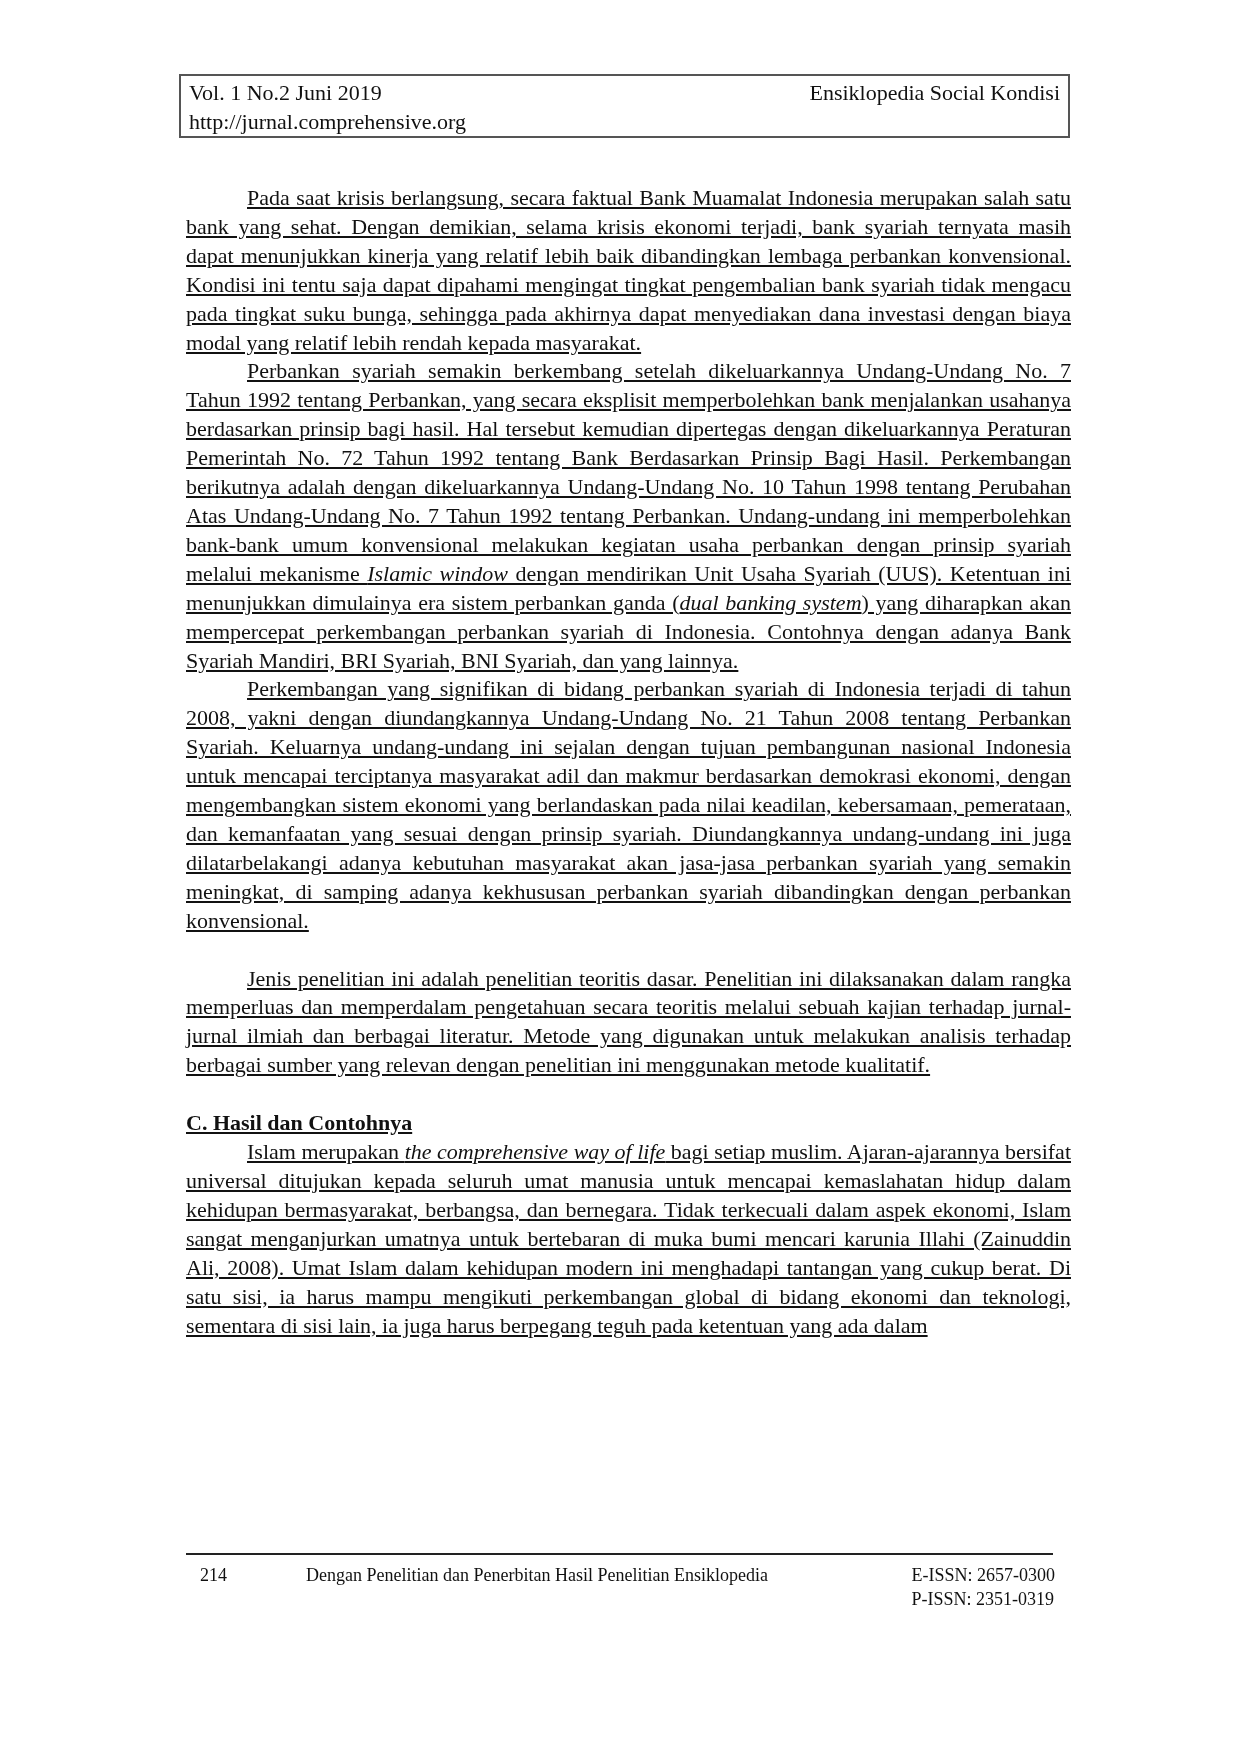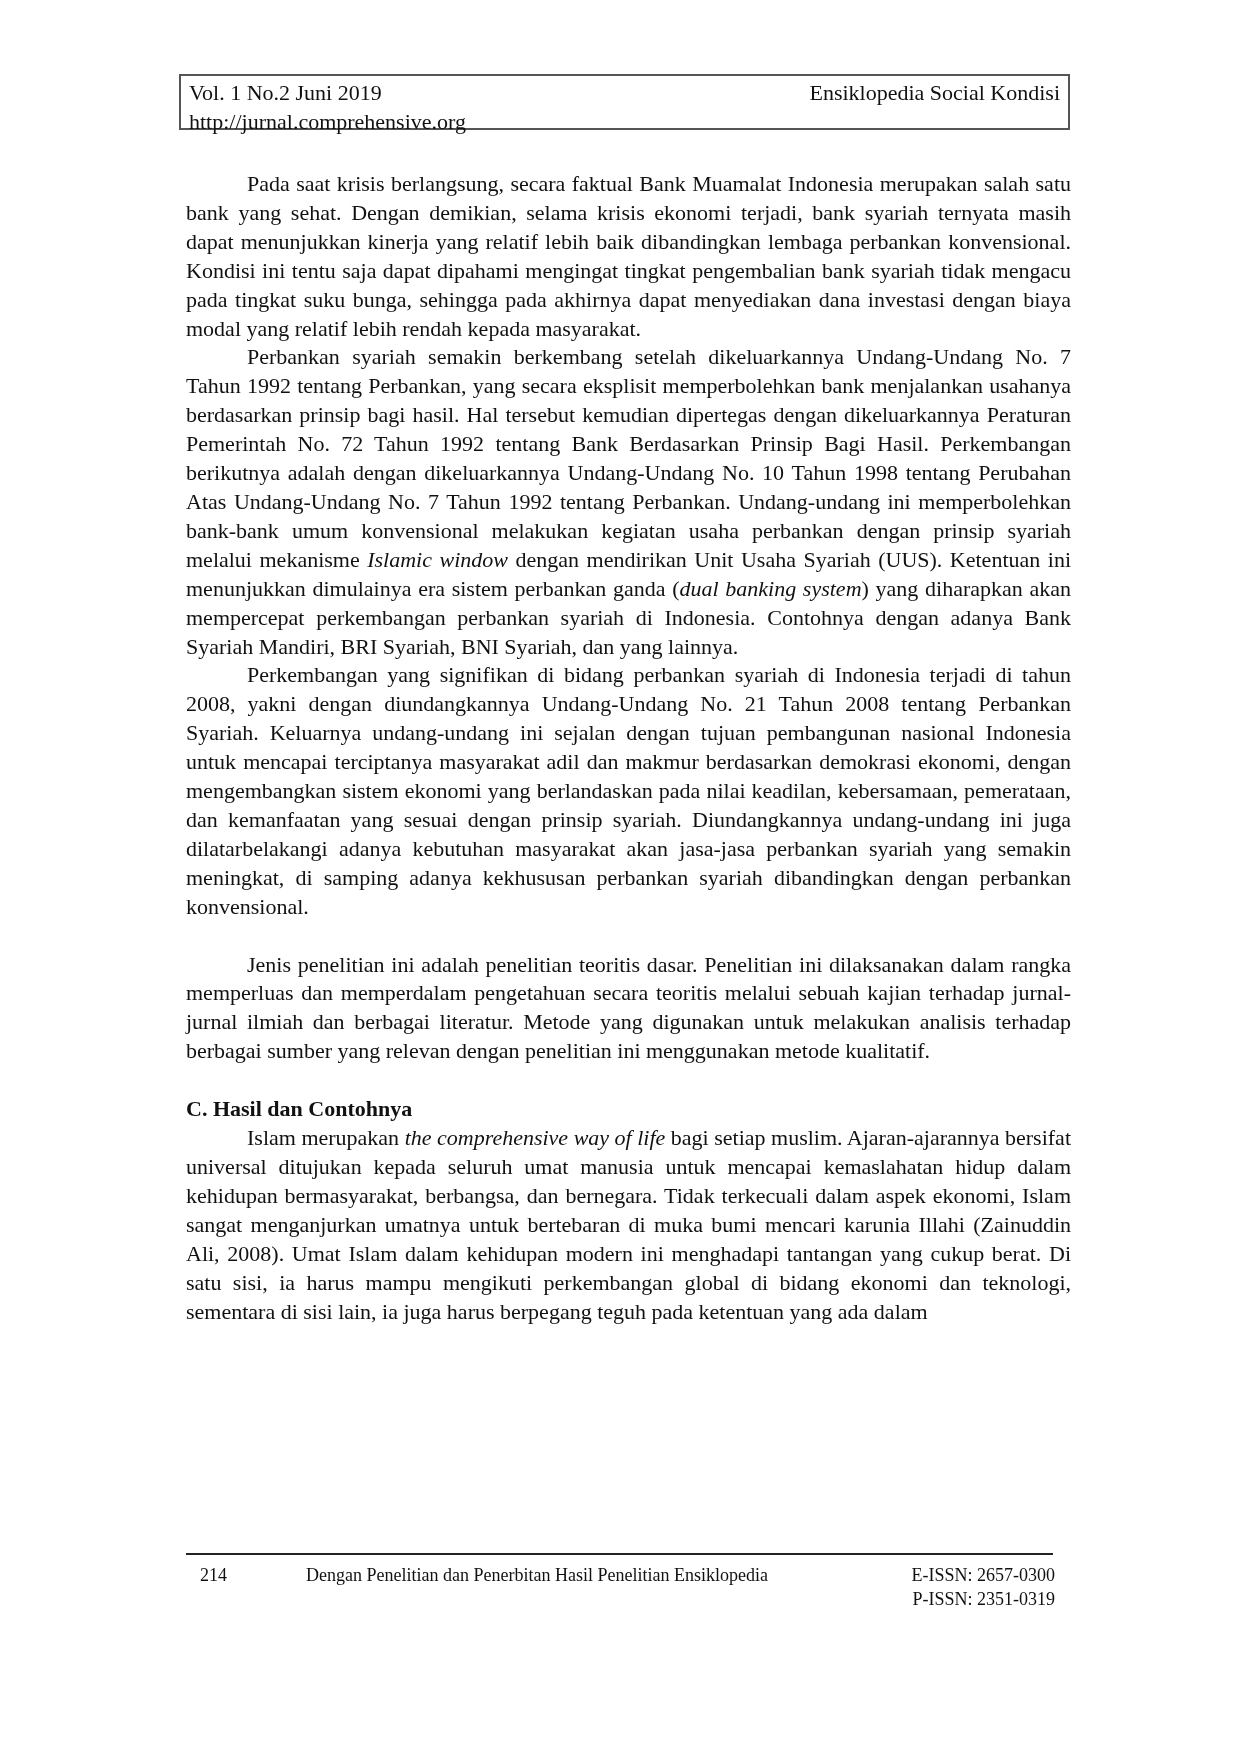--- a/index.html
+++ b/index.html
@@ -1,44 +1,44 @@
 <!DOCTYPE html>
 <html><head>
   <meta charset="utf-8">
   <style>
     html, body { margin: 0; padding: 0; background: #ffffff; }
     body {
       width: 1240px; height: 1754px; position: relative; overflow: hidden;
       font-family: "Liberation Serif", serif; color: #111111;
     }
     .header-box {
-      position: absolute; left: 179px; top: 74px; width: 891px; height: 56px;
+      position: absolute; left: 179px; top: 74px; width: 891px; height: 64px;
       border: 2px solid #555555; box-sizing: border-box;
       font-size: 22px; line-height: 29px; padding: 2px 8px 0 8px;
     }
     .header-row { display: flex; justify-content: space-between; }
     .content {
-      position: absolute; left: 186px; top: 170px; width: 885px;
-      font-size: 22px; line-height: 28.9px;
+      position: absolute; left: 186px; top: 184px; width: 885px;
+      font-size: 22px; line-height: 28.9px; text-decoration: underline;
     }
     .para { margin: 0; text-align: justify; text-indent: 61px; }
     .section-heading { margin: 0; font-weight: bold; font-size: 22px; line-height: 28.9px; }
     .gap { height: 29px; }
     em { font-style: italic; }
     .footer-rule {
       position: absolute; left: 186px; top: 1553px; width: 867px; height: 0;
       border-top: 2px solid #222222;
     }
     .footer {
       position: absolute; left: 186px; top: 1563px; width: 885px;
       font-size: 18px; line-height: 24px;
     }
     .page-num { position: absolute; left: 14px; top: 0; }
     .publisher { position: absolute; left: 120px; top: 0; white-space: nowrap; }
-    .issn { position: absolute; right: 16px; top: 0; text-align: right; white-space: nowrap; }
+    .issn { position: absolute; right: 16px; top: 0; white-space: nowrap; }
   </style>
 </head>
 <body>
 
 <div class="header-box">
   <div class="header-row">
     <span>Vol. 1 No.2 Juni  2019</span>
     <span>Ensiklopedia Social Kondisi</span>
   </div>
   <div class="header-row">

